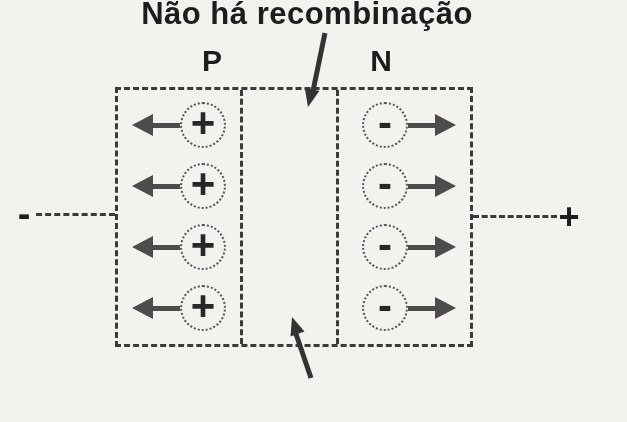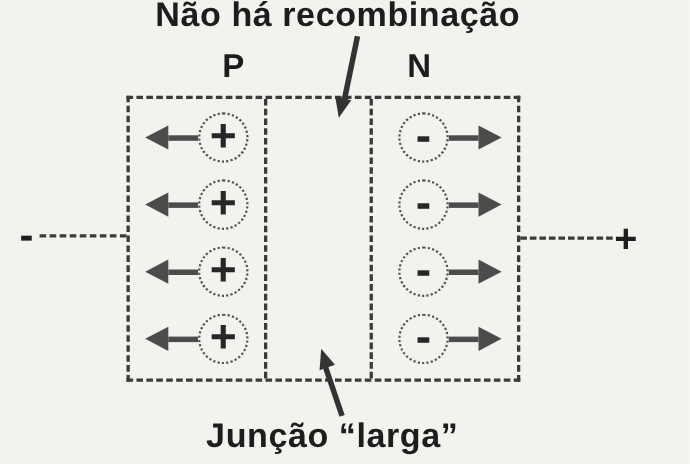--- a/index.html
+++ b/index.html
@@ -197,15 +197,14 @@
     <g>
       <line x1="325" y1="33" x2="313" y2="91" stroke="#333333" stroke-width="5"></line>
       <polygon points="308,107 304.7,87.8 319.3,91.1" fill="#333333"></polygon>
     </g>
     <g>
       <line x1="311" y1="378" x2="296" y2="334" stroke="#333333" stroke-width="5"></line>
       <polygon points="292,317 304.5,331.5 290.5,336.5" fill="#333333"></polygon>
     </g>
   </svg>
 
-  <div class="label" id="bottom-label">Junção “larga”</div>
 
 </div>
 
 </body></html>

